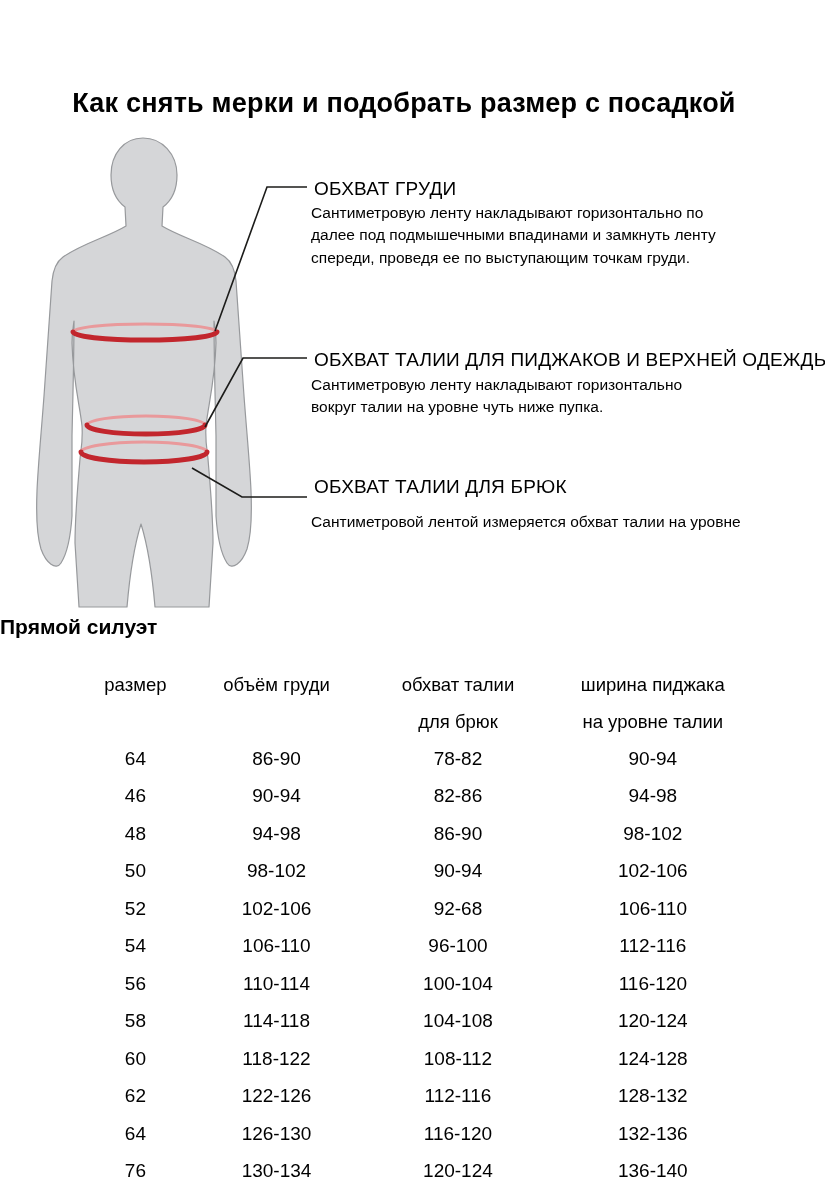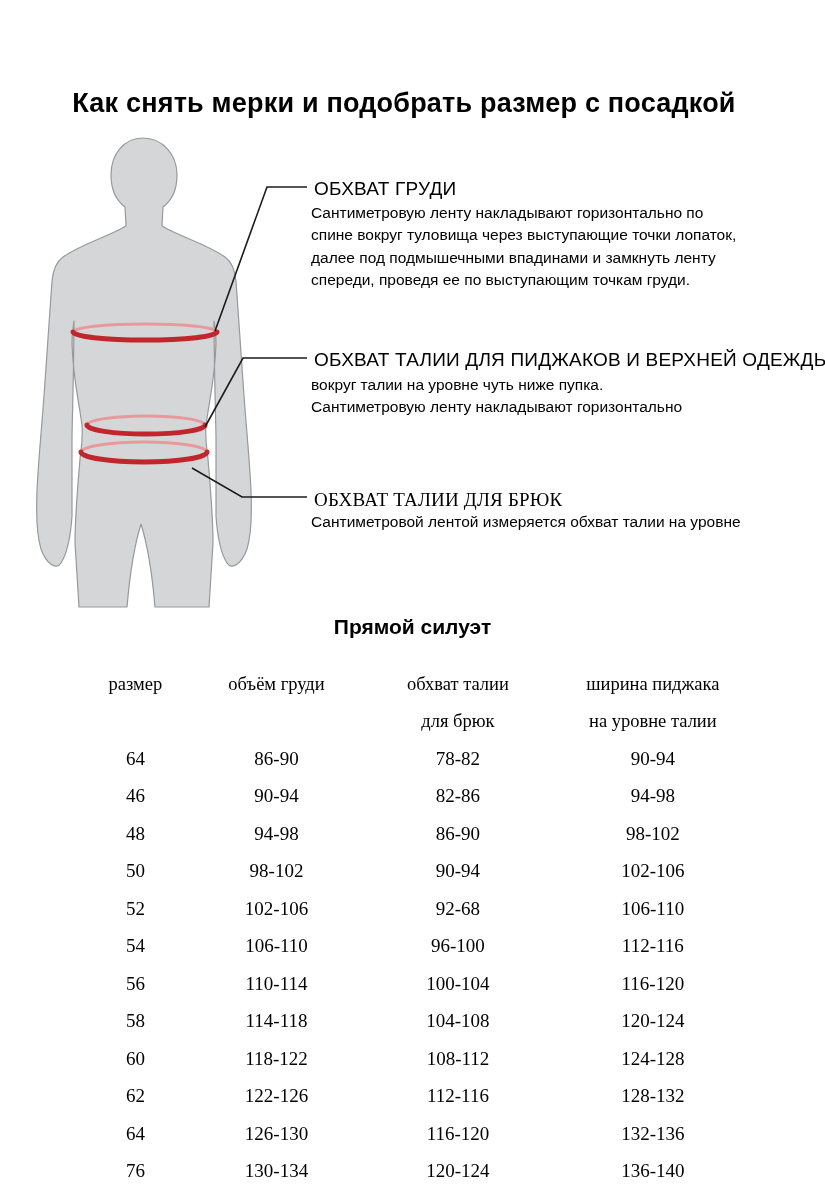--- a/index.html
+++ b/index.html
@@ -15,30 +15,30 @@
   .figure-svg{position:absolute;left:20px;top:130px;}
   .ann-label{
     position:absolute;left:310px;margin:4px;
     font-size:19px;font-weight:normal;white-space:nowrap;letter-spacing:0.2px;
   }
   .ann-desc{position:absolute;left:311px;font-size:15.5px;line-height:22.4px;}
   #ann1-label{top:174px;}
   #ann1-desc{top:202px;width:490px;}
   #ann2-label{top:345px;}
   #ann2-desc{top:374px;width:460px;}
-  #ann3-label{top:485px;font-family:Liberation Serif, serif;}
+  #ann3-label{top:472px;}
   #ann3-desc{top:511px;width:500px;}
   .table-title{
     position:absolute;top:615px;left:0;width:825px;margin:0;
-    text-align:center;font-size:21px;font-weight:bold;
+    text-align:left;font-size:21px;font-weight:bold;
   }
   .size-table{position:absolute;left:85px;top:666px;width:672px;}
   .trow{
     display:grid;grid-template-columns:15% 27% 27% 31%;
-    height:37.5px;align-items:center;text-align:center;font-size:19px;font-family:Liberation Serif, serif;
+    height:37.5px;align-items:center;text-align:center;font-size:19px;
   }
   .trow.thead{height:37px;font-size:18.5px;}
   .tcell{white-space:nowrap;}
 </style>
 </head>
 <body>
 
 <h1 class="title">Как снять мерки и подобрать размер с посадкой</h1>
 
 <svg class="figure-svg" width="290" height="480" viewBox="0 0 290 480" aria-hidden="true">
@@ -98,29 +98,28 @@
   </g>
 
   <path d="M 195,201 L 247,57 L 287,57" fill="none" stroke="#1c1c1a" stroke-width="1.6"></path>
   <path d="M 185,297 L 223,228 L 287,228" fill="none" stroke="#1c1c1a" stroke-width="1.6"></path>
   <path d="M 172,338 L 222,367 L 287,367" fill="none" stroke="#1c1c1a" stroke-width="1.6"></path>
 </svg>
 
 <h2 class="ann-label" id="ann1-label">ОБХВАТ ГРУДИ</h2>
 <div class="ann-desc" id="ann1-desc">
   <div>Сантиметровую ленту накладывают горизонтально по</div>
-  <div>спине вокруг туловища через выступающие точки лопаток,</div>
   <div>далее под подмышечными впадинами и замкнуть ленту</div>
   <div>спереди, проведя ее по выступающим точкам груди.</div>
 </div>
 
 <h2 class="ann-label" id="ann2-label">ОБХВАТ ТАЛИИ ДЛЯ ПИДЖАКОВ И ВЕРХНЕЙ ОДЕЖДЫ</h2>
 <div class="ann-desc" id="ann2-desc">
+  <div>Сантиметровую ленту накладывают горизонтально</div>
   <div>вокруг талии на уровне чуть ниже пупка.</div>
-  <div>Сантиметровую ленту накладывают горизонтально</div>
 </div>
 
 <h2 class="ann-label" id="ann3-label">ОБХВАТ ТАЛИИ ДЛЯ БРЮК</h2>
 <div class="ann-desc" id="ann3-desc">
   <div>Сантиметровой лентой измеряется обхват талии на уровне</div>
 </div>
 
 <h2 class="table-title">Прямой силуэт</h2>
 
 <div class="size-table">

